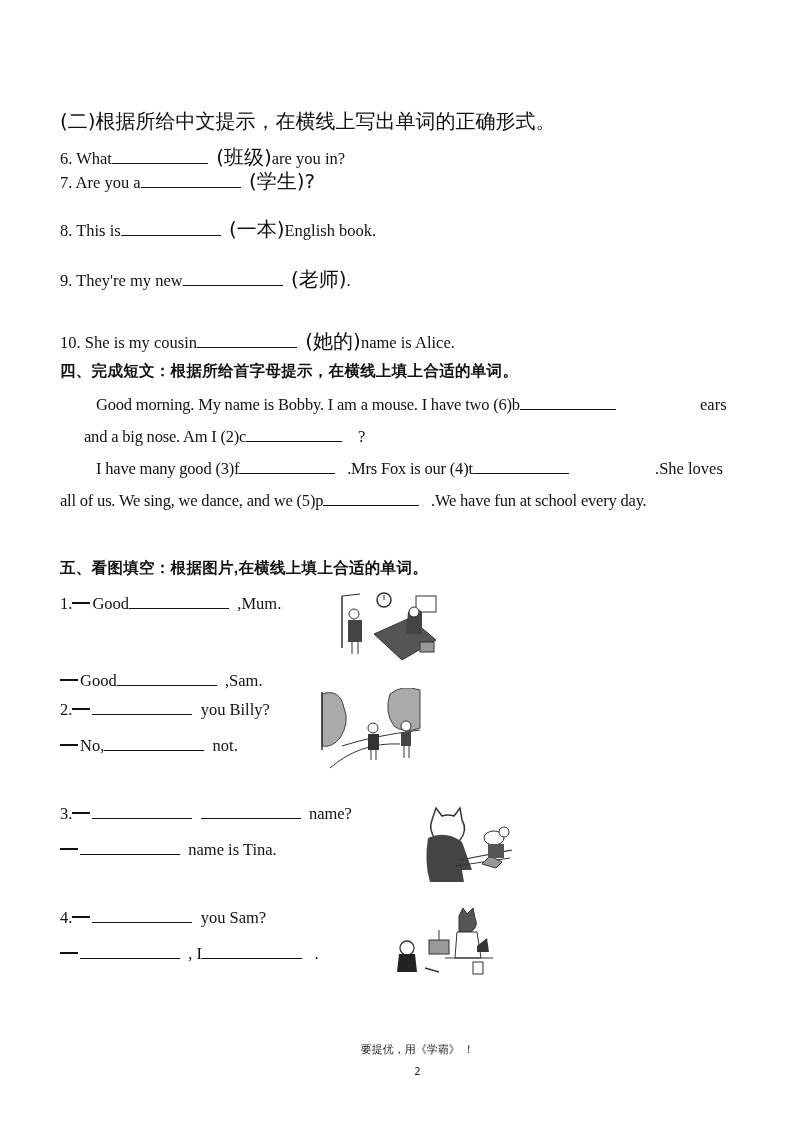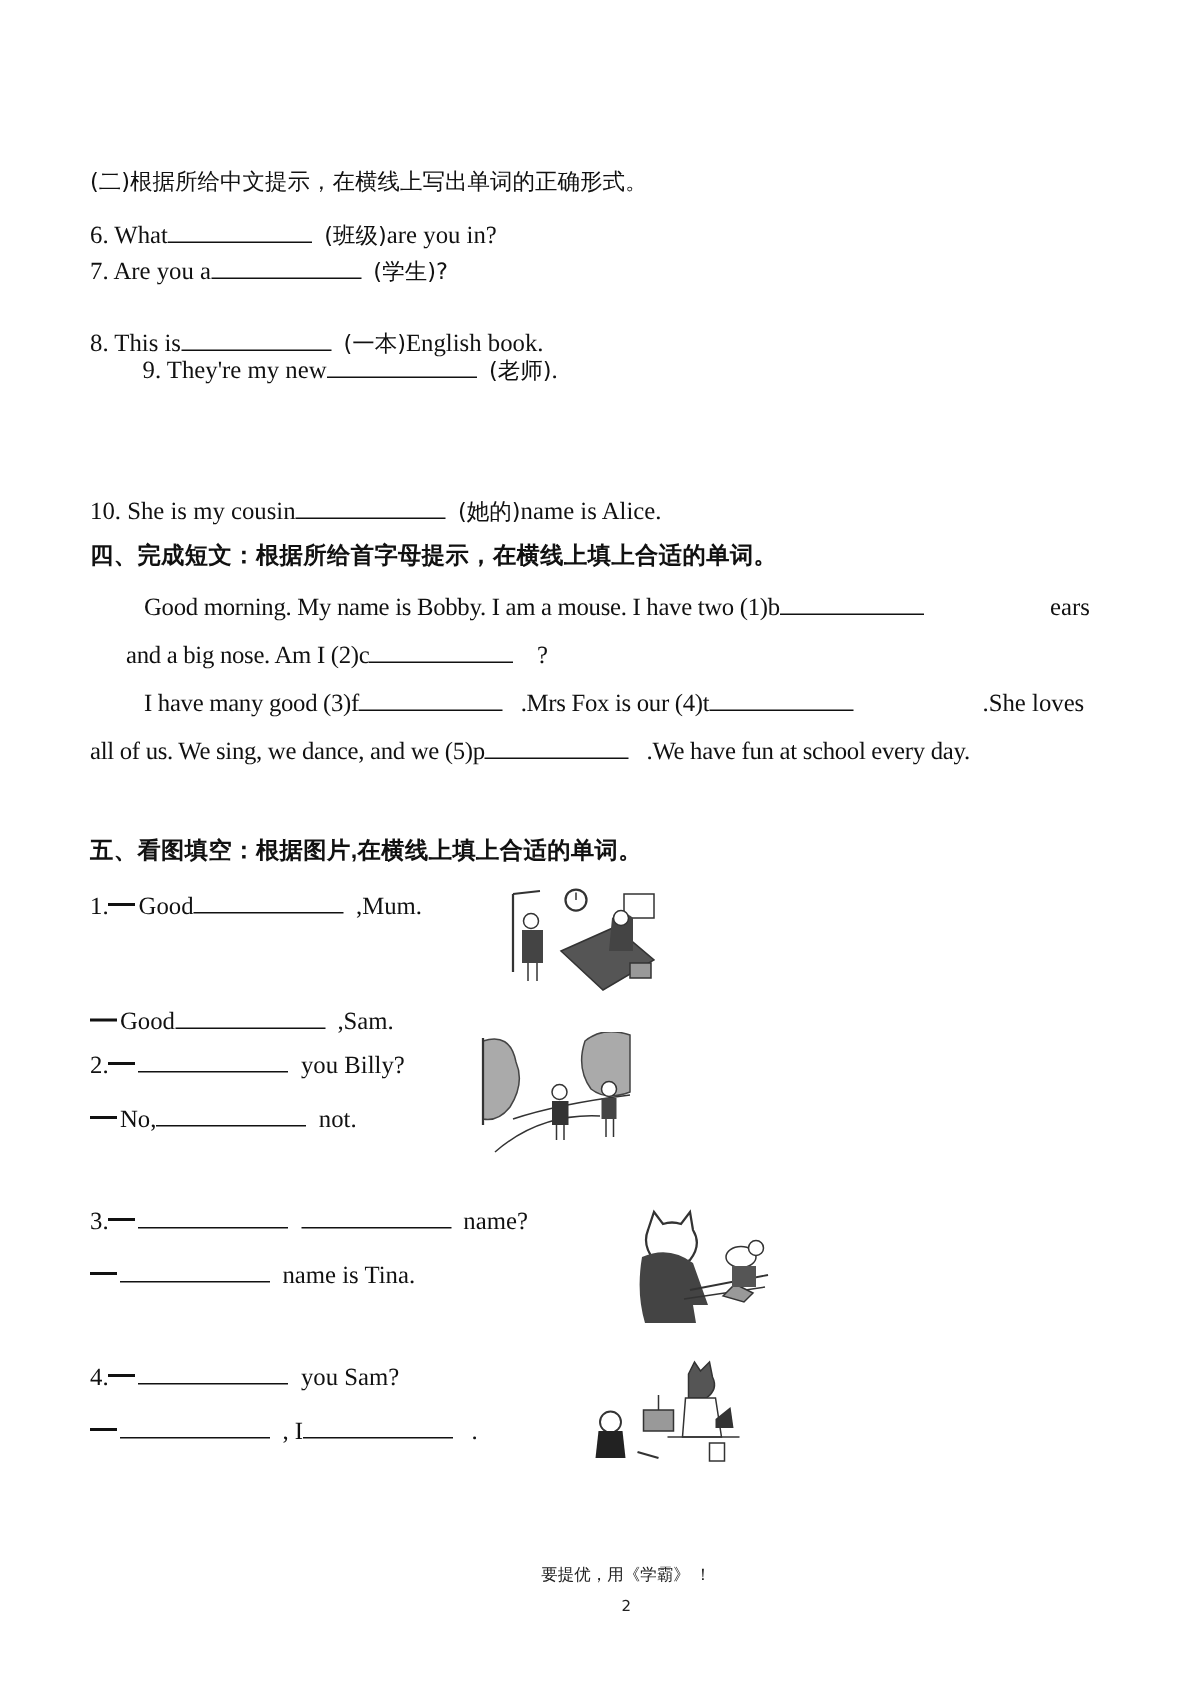--- a/index.html
+++ b/index.html
@@ -3,21 +3,21 @@
 <meta charset="utf-8">
 <style>
   html, body { margin: 0; padding: 0; background: #ffffff; }
   body {
     width: 793px; height: 1122px; position: relative; overflow: hidden;
     font-family: "Liberation Serif", "DejaVu Serif", serif;
     color: #111;
   }
   .line { position: absolute; left: 60px; font-size: 16.5px; line-height: 22px; white-space: nowrap; }
   .heading { font-weight: bold; font-family: Liberation Sans, sans-serif; font-size: 15.5px; letter-spacing: 0.3px; }
-  .cn { font-family: "DejaVu Sans", "Liberation Sans", sans-serif; font-size: 15px; }
+  .cn { font-family: "DejaVu Sans", "Liberation Sans", sans-serif; font-size: 20px; }
   .blank { display: inline-block; border-bottom: 1.3px solid #111; vertical-align: baseline; height: 14px; }
   .b100 { width: 100px; }
   .b96 { width: 96px; }
   .dash { display: inline-block; width: 18px; height: 2px; background: #111; vertical-align: middle; margin-right: 2px; position: relative; top: -2px; }
   .pic { position: absolute; }
   .footer { position: absolute; left: 0; width: 793px; text-align: center; font-family: "DejaVu Sans", sans-serif; color: #222; margin-left: 21px; }
 </style>
 </head>
 <body>
 
@@ -25,31 +25,31 @@
 
 <div class="line" style="top:146px;">
   <span>6. What</span><span class="blank b96"></span>&nbsp; <span class="cn">(班级)</span><span>are you in?</span>
 </div>
 <div class="line" style="top:170px;">
   <span>7. Are you a</span><span class="blank b100"></span>&nbsp; <span class="cn">(学生)</span><span class="cn">?</span>
 </div>
 <div class="line" style="top:218px;">
   <span>8. This is</span><span class="blank b100"></span>&nbsp; <span class="cn">(一本)</span><span>English book.</span>
 </div>
-<div class="line" style="top:236px;margin-left:35px;">
+<div class="line" style="top:268px;">
   <span>9. They're my new</span><span class="blank b100"></span>&nbsp; <span class="cn">(老师)</span><span>.</span>
 </div>
 <div class="line" style="top:290px;margin-top:40px;">
   <span>10. She is my cousin</span><span class="blank b100"></span>&nbsp; <span class="cn">(她的)</span><span>name is Alice.</span>
 </div>
 
 <div class="line heading" style="top:360px;">四、完成短文：根据所给首字母提示，在横线上填上合适的单词。</div>
 
 <div class="line" style="top:394px; left:96px; letter-spacing:-0.2px;">
-  <span>Good morning. My name is Bobby. I am a mouse. I have two (1)b</span><span class="blank b96"></span>
+  <span>Good morning. My name is Bobby. I am a mouse. I have two (6)b</span><span class="blank b96"></span>
 </div>
 <div class="line" style="top:394px; left:700px;">ears</div>
 
 <div class="line" style="top:426px; letter-spacing:-0.2px;margin-left:24px;">
   <span>and a big nose. Am I (2)c</span><span class="blank b96"></span>&nbsp;&nbsp;&nbsp; <span>?</span>
 </div>
 
 <div class="line" style="top:458px; left:96px; letter-spacing:-0.2px;">
   <span>I have many good (3)f</span><span class="blank b96"></span>&nbsp;&nbsp;&nbsp;<span>.Mrs Fox is our (4)t</span><span class="blank b96"></span>
 </div>

